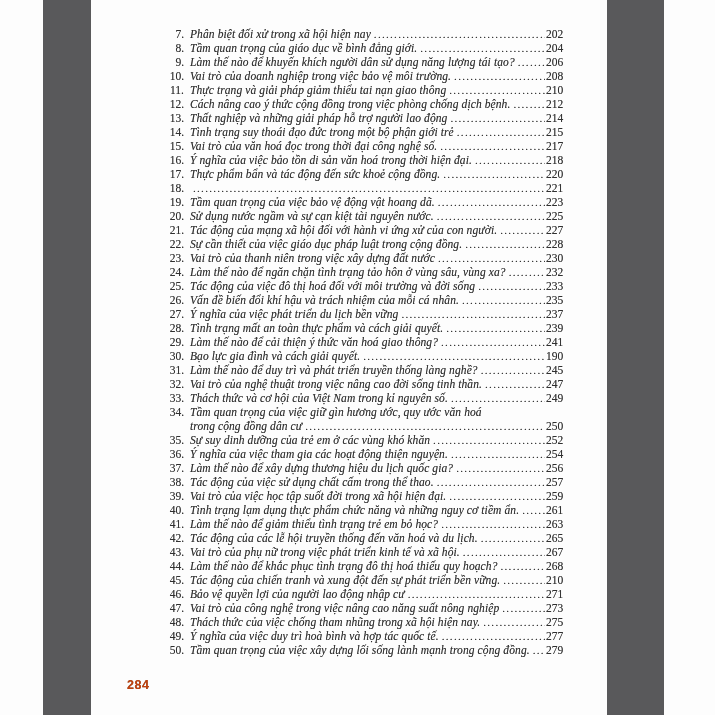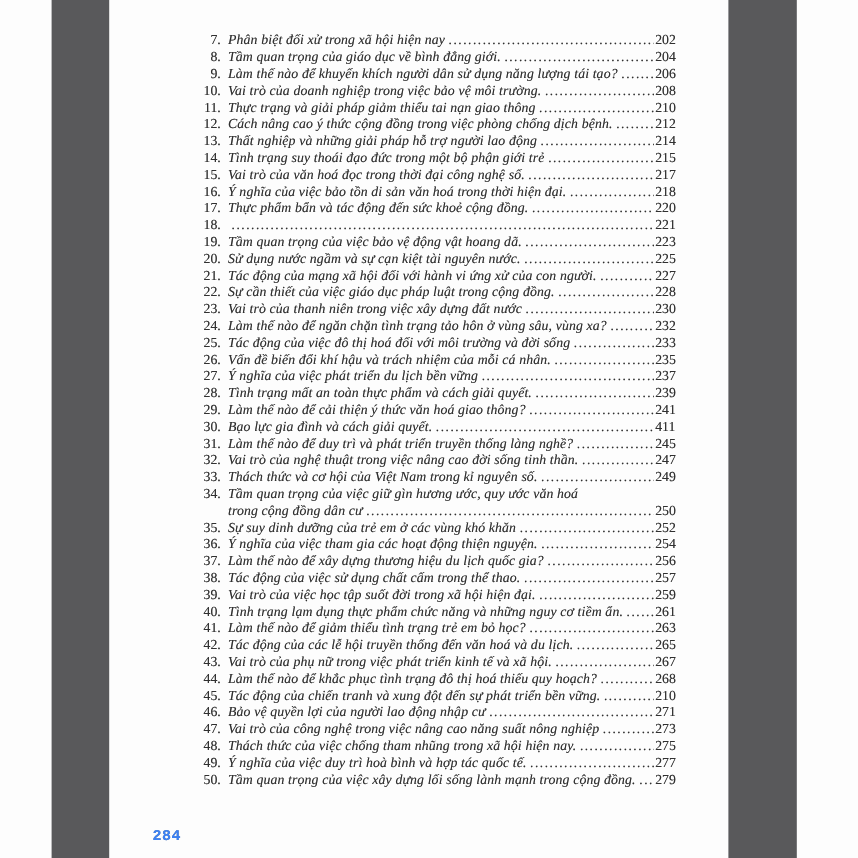--- a/index.html
+++ b/index.html
@@ -20,24 +20,23 @@
   .num{flex:none;width:16px;text-align:right;margin-right:6px;}
   .title{flex:none;white-space:nowrap;letter-spacing:0.1px;font-style:italic;}
   .dots{
     flex:1;overflow:hidden;white-space:nowrap;
     margin-left:3px;margin-right:1px;
     font-size:11px;letter-spacing:1.3px;
   }
   .pagecol{flex:none;min-width:22px;}
   .footer-num{
     position:absolute;left:127px;top:678px;
-    font-family:Liberation Mono, monospace;
-    font-weight:700;font-size:12.5px;color:#3b82f6;letter-spacing:0.5px;
+    font-family:Liberation Sans, sans-serif;
+    font-weight:700;font-size:12.5px;color:#c2410c;letter-spacing:0.5px;
     text-shadow:0 0 0.4px rgba(30,30,30,.6);
-    margin-top:12px;
   }
 </style>
 </head>
 <body style="background: rgb(253, 253, 253);">
 
 <div class="bar left" style="background: rgb(89, 89, 91);"></div>
 <div class="bar right" style="background: rgb(89, 89, 91);"></div>
 
 <div class="toc">
     <div class="toc-row">
@@ -174,21 +173,21 @@
     <div class="toc-row">
       <span class="num">29.</span>
       <span class="title">Làm thế nào để cải thiện ý thức văn hoá giao thông? </span>
       <span class="dots">........................................................................................................................................................................................................</span>
       <span class="pagecol">241</span>
     </div>
     <div class="toc-row">
       <span class="num">30.</span>
       <span class="title">Bạo lực gia đình và cách giải quyết. </span>
       <span class="dots">........................................................................................................................................................................................................</span>
-      <span class="pagecol">411</span>
+      <span class="pagecol">190</span>
     </div>
     <div class="toc-row">
       <span class="num">31.</span>
       <span class="title">Làm thế nào để duy trì và phát triển truyền thống làng nghề? </span>
       <span class="dots">........................................................................................................................................................................................................</span>
       <span class="pagecol">245</span>
     </div>
     <div class="toc-row">
       <span class="num">32.</span>
       <span class="title">Vai trò của nghệ thuật trong việc nâng cao đời sống tinh thần. </span>

